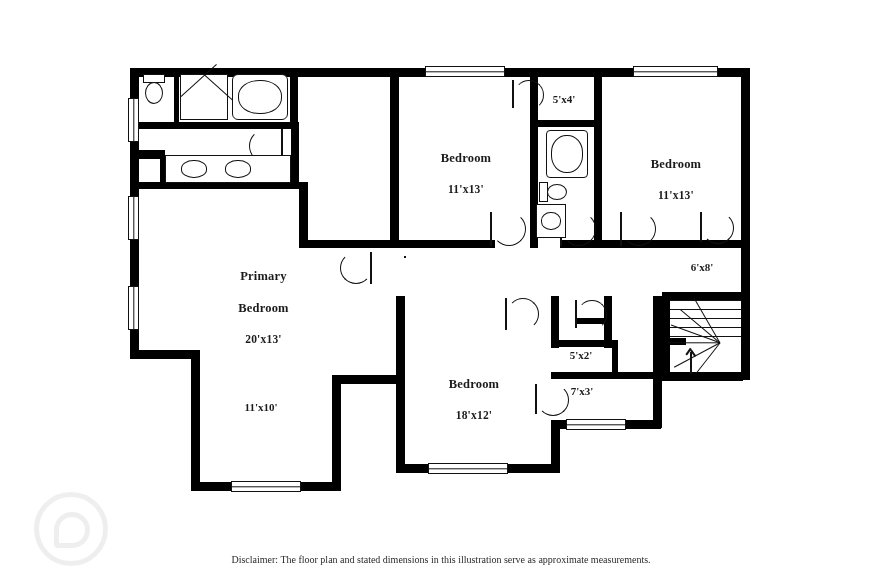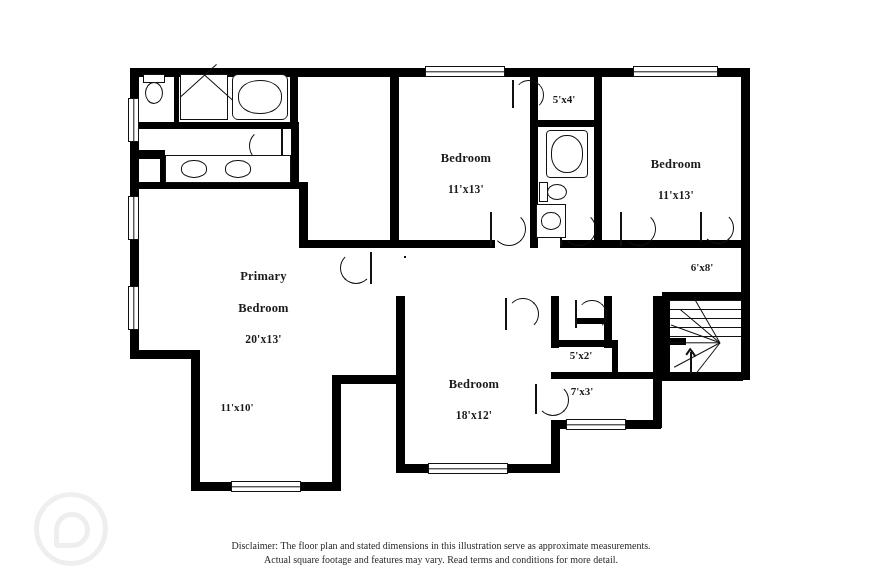--- a/index.html
+++ b/index.html
@@ -309,25 +309,24 @@
 
   <div class="room-label" style="left:420px; top:359px; width:108px;">
     <span class="nm">Bedroom</span>
     <span class="dim">18'x12'</span>
   </div>
 
   <div class="dim-only" style="left:534px; top:93px; width:60px;">5'x4'</div>
   <div class="dim-only" style="left:672px; top:261px; width:60px;">6'x8'</div>
   <div class="dim-only" style="left:551px; top:349px; width:60px;">5'x2'</div>
   <div class="dim-only" style="left:551px; top:385px; width:62px;">7'x3'</div>
-  <div class="dim-only" style="left:200px; top:401px; width:74px;">11'x10'</div>
+  <div class="dim-only" style="left:224px; top:401px; width:74px;">11'x10'</div>
 
   <div id="watermark">
     <div class="wm-circle"></div>
     <div class="wm-inner"></div>
   </div>
 
 </div>
 
 <div id="disclaimer">
   <div>Disclaimer: The floor plan and stated dimensions in this illustration serve as approximate measurements.</div>
-  <div>Actual square footage and features may vary. Read terms and conditions for more detail.</div>
 </div>
 
 </body></html>

